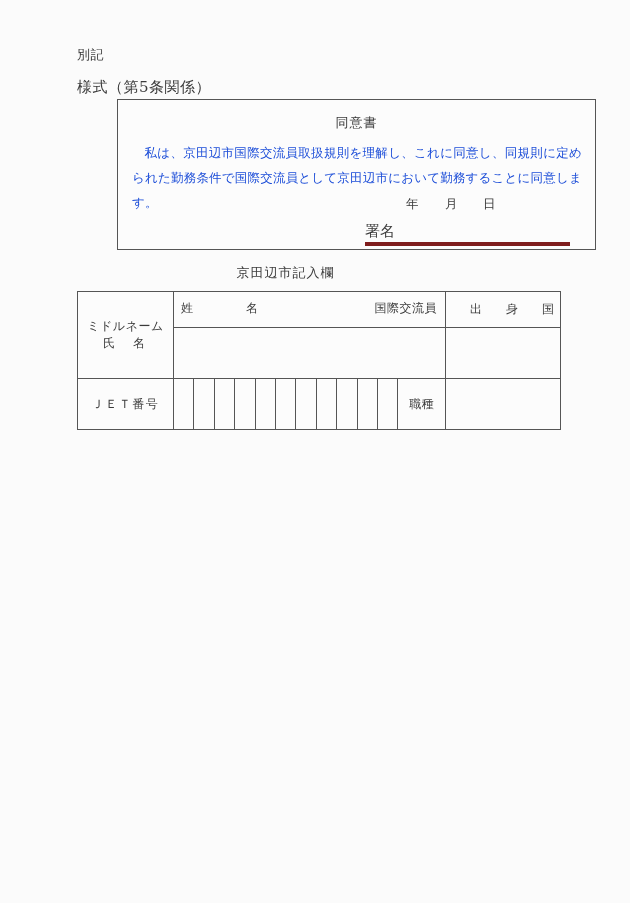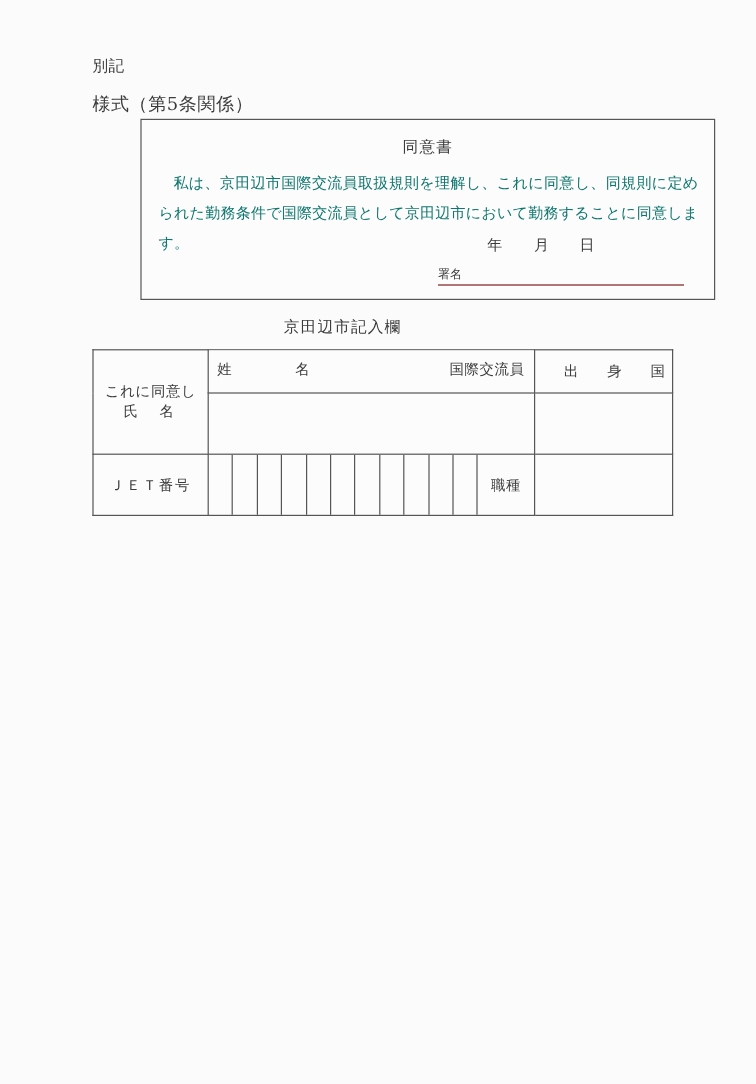--- a/index.html
+++ b/index.html
@@ -66,21 +66,21 @@
   .consent-body {
     position: absolute;
     left: 14px;
     right: 13px;
     top: 40px;
     font-size: 12.5px;
     line-height: 25px;
     text-align: justify;
     text-justify: inter-character;
     text-indent: 1em;
-    color: #0f766e;
+    color: #1d4ed8;
     letter-spacing: 0.2px;
   }
   .date-line {
     position: absolute;
     left: 0;
     top: 96px;
     width: 100%;
     font-size: 12.5px;
     color: #3b3b3b;
   }
@@ -94,23 +94,23 @@
   }
   .date-line .d-day {
     position: absolute;
     left: 365px;
   }
   .sign-row {
     position: absolute;
     left: 247px;
     top: 122px;
     width: 205px;
-    font-size: 10px;
-    color: #3b3b3b;
-    border-bottom: 1px solid #7f1d1d;
+    font-size: 15px;
+    color: #3b3b3b;
+    border-bottom: 4px solid #7f1d1d;
     padding-bottom: 1px;
     box-sizing: border-box;
   }
 
   
   .table-caption {
     position: absolute;
     left: 0;
     top: 264px;
     width: 571px;
@@ -229,21 +229,21 @@
     </div>
   </div>
 
   <div class="table-caption">京田辺市記入欄</div>
 
   <div class="form-table">
     <table>
       <tbody>
           <tr>
         <td rowspan="2" width="95" class="cell-name-label">
-          <div>これに同意し</div>
+          <div>ミドルネーム</div>
           <div class="l2">氏　名</div>
         </td>
         <td width="271" class="hdr-names">
           <span class="h-sei">姓</span>
           <span class="h-mei">名</span>
           <span class="h-mid">国際交流員</span>
         </td>
         <td width="114" class="hdr-country">出　身　国</td>
       </tr>
       <tr>

